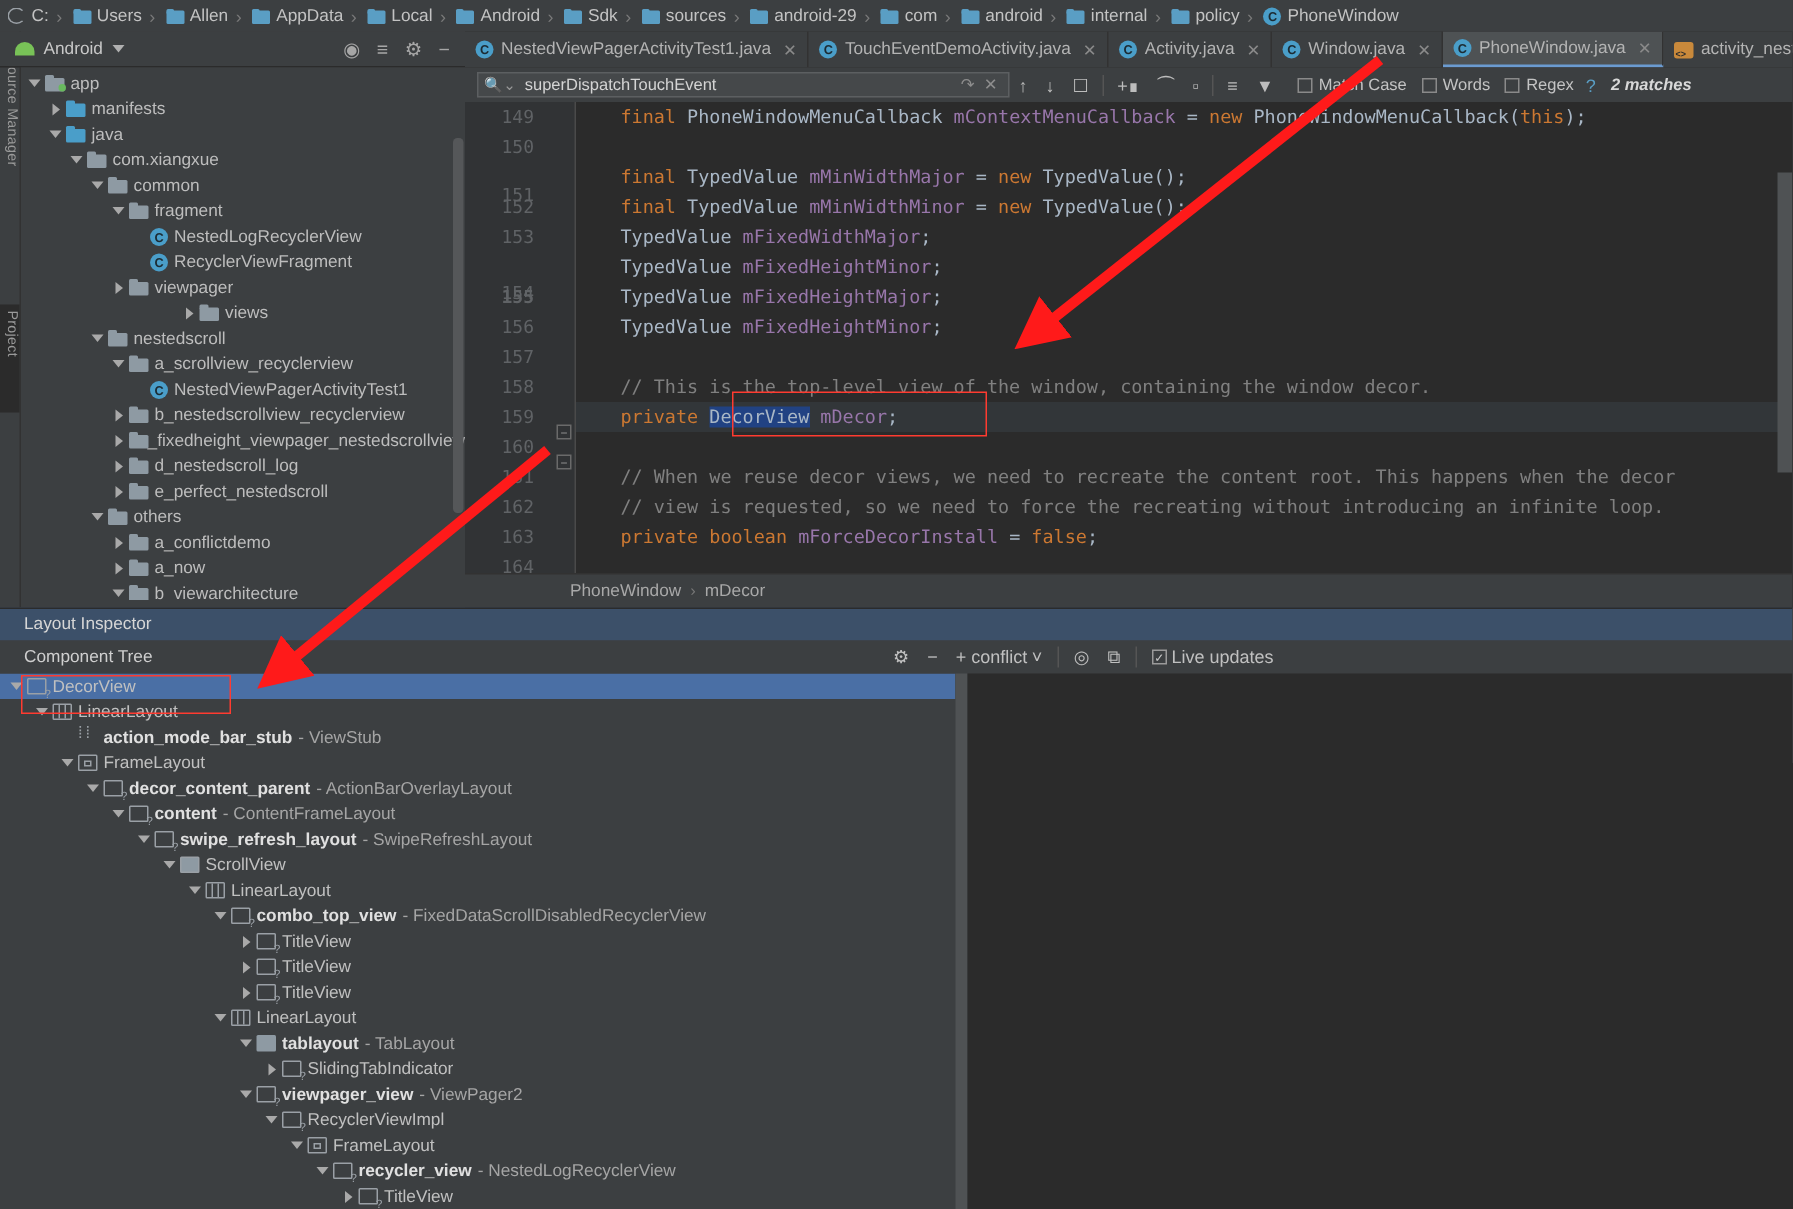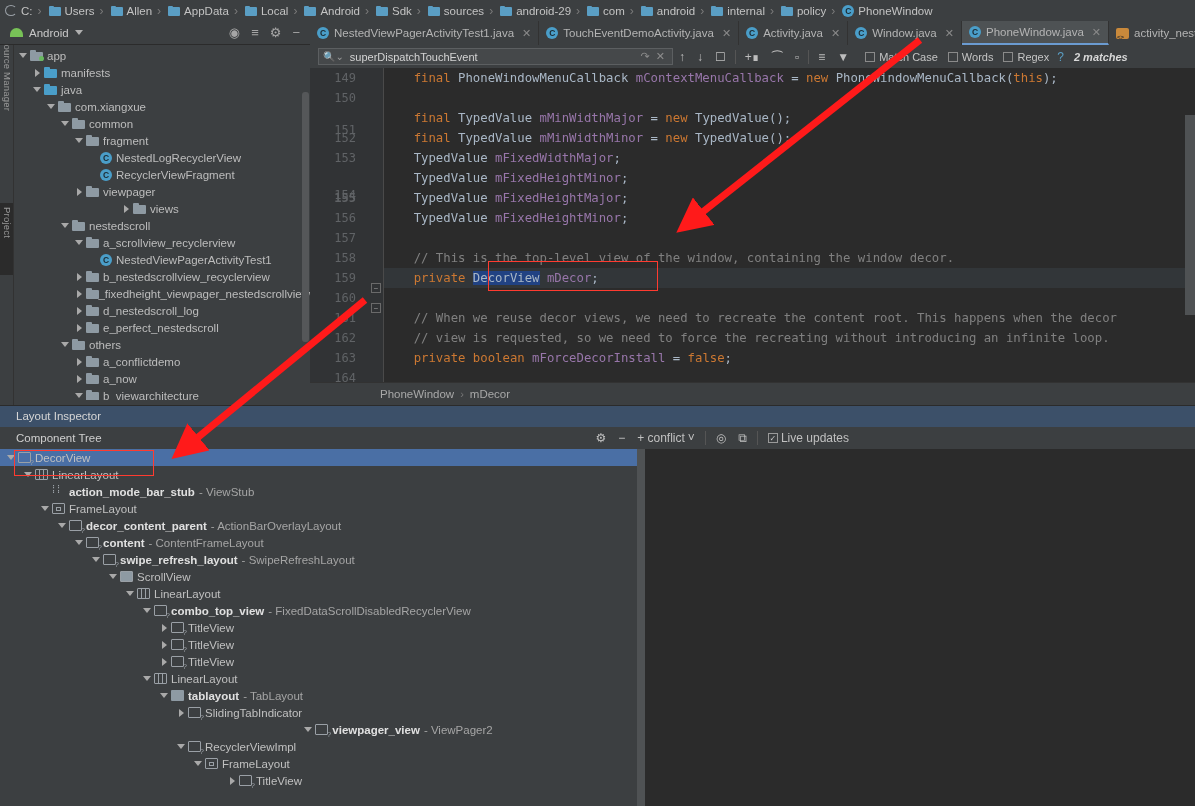--- a/index.html
+++ b/index.html
@@ -667,41 +667,49 @@
           <span class="cid">tablayout</span>
           <span class="cty">- TabLayout</span>
         </div>
         <div class="crow" style="padding-left: 174px;">
           <span class="cw">
             <i class="arw-r"></i>
           </span>
           <span class="ivq"></span>
           <span class="cplain">SlidingTabIndicator</span>
         </div>
-        <div class="crow" style="padding-left: 157px; justify-content: center;">
+        <div class="crow" style="padding-left: 157px;">
           <span class="cw">
             <i class="arw-d"></i>
           </span>
           <span class="ivq"></span>
           <span class="cid">viewpager_view</span>
           <span class="cty">- ViewPager2</span>
         </div>
         <div class="crow" style="padding-left: 174px;">
           <span class="cw">
             <i class="arw-d"></i>
           </span>
           <span class="ivq"></span>
           <span class="cplain">RecyclerViewImpl</span>
         </div>
         <div class="crow" style="padding-left: 191px;">
           <span class="cw">
             <i class="arw-d"></i>
           </span>
           <span class="ifrm"></span>
           <span class="cplain">FrameLayout</span>
+        </div>
+        <div class="crow" style="padding-left: 208px;">
+          <span class="cw">
+            <i class="arw-d"></i>
+          </span>
+          <span class="ivq"></span>
+          <span class="cid">recycler_view</span>
+          <span class="cty">- NestedLogRecyclerView</span>
         </div>
         <div class="crow" style="padding-left: 225px;">
           <span class="cw">
             <i class="arw-r"></i>
           </span>
           <span class="ivq"></span>
           <span class="cplain">TitleView</span>
         </div>
       </div>
   </div>

